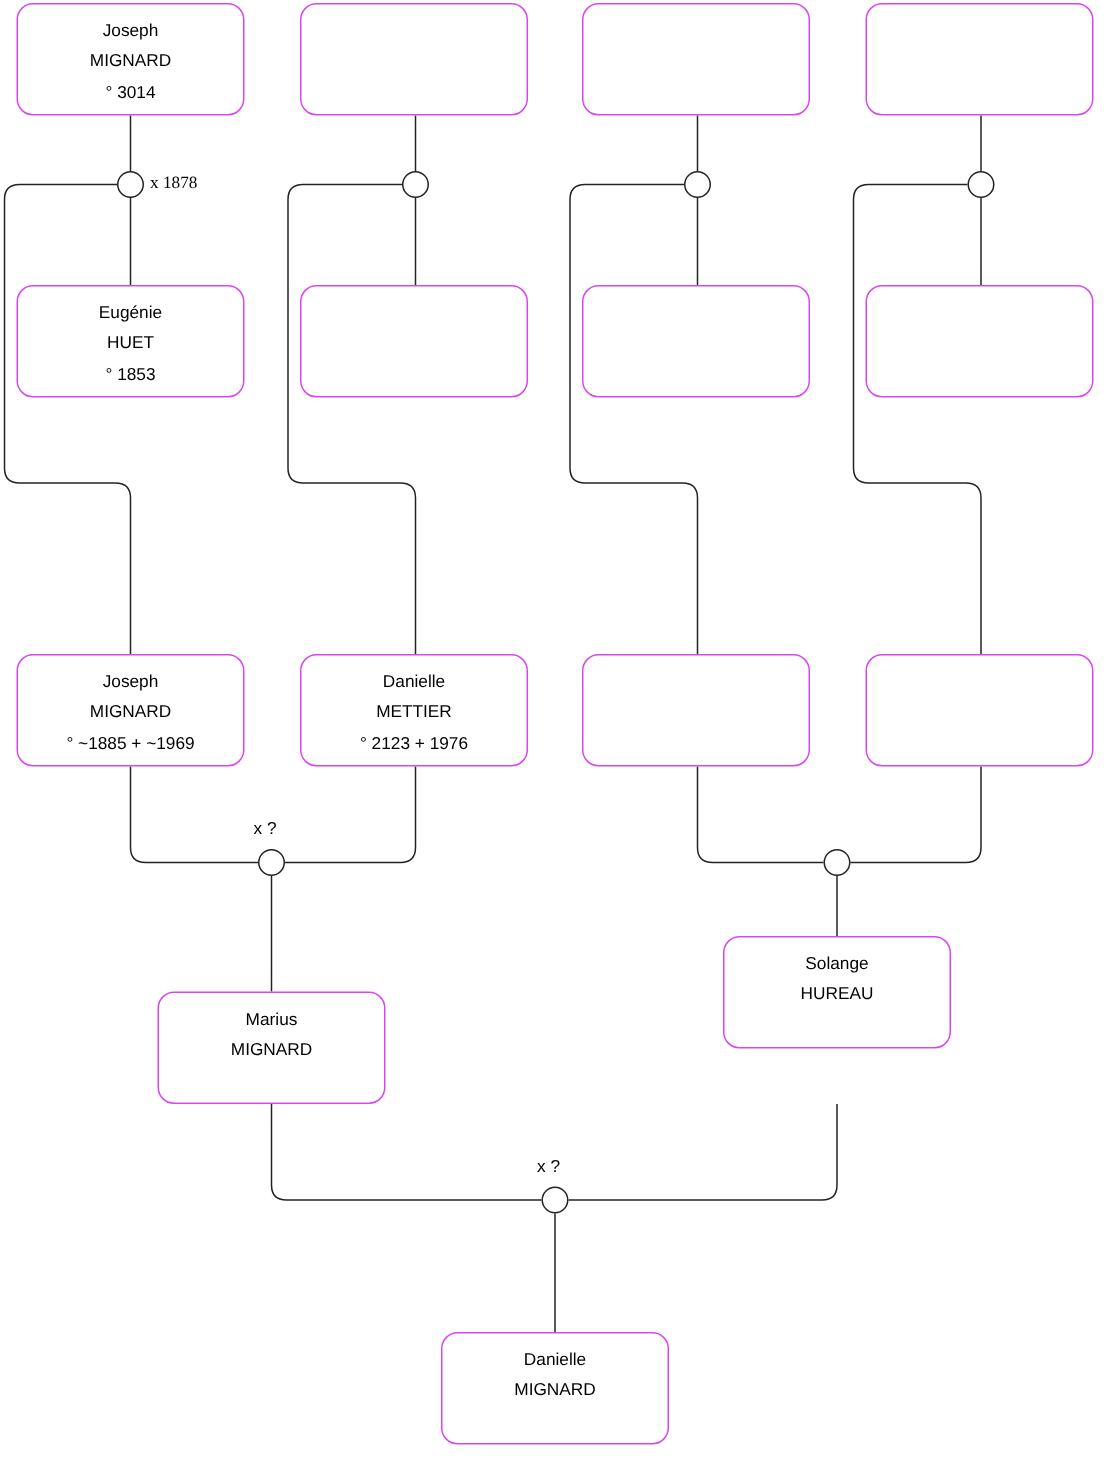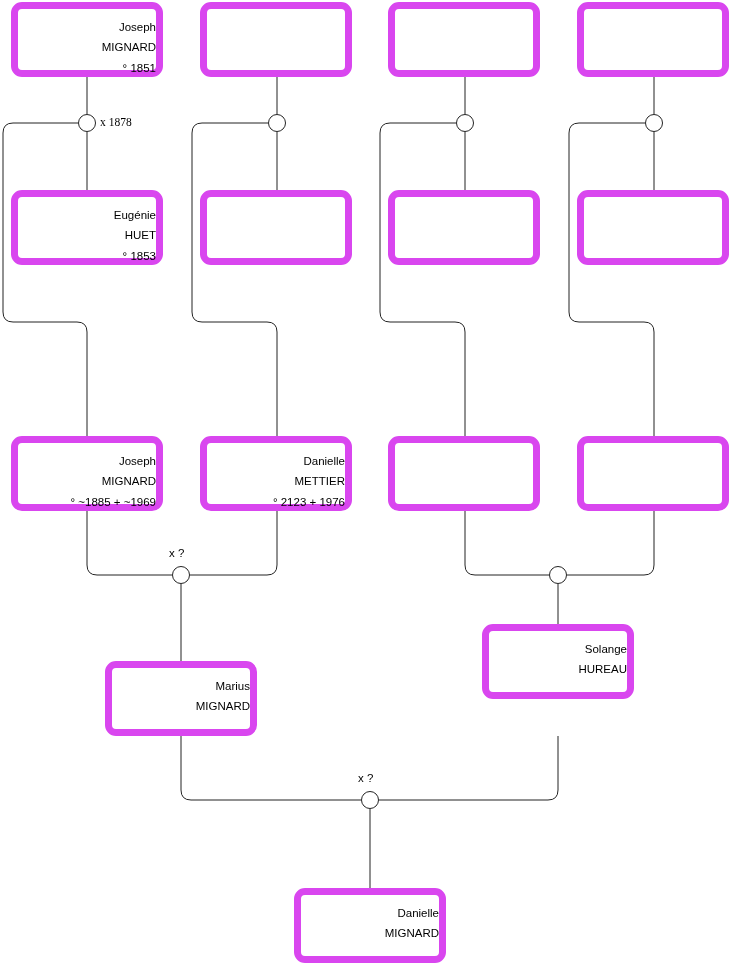--- a/index.html
+++ b/index.html
@@ -43,25 +43,25 @@
     position: absolute;
     font-size: 11.5px;
     color: #000000;
     white-space: nowrap;
     line-height: 1;
   }
   .person-box {
     position: absolute;
     width: 152px;
     height: 75px;
-    border: 7px solid #d946ef;
+    border: 1px solid #d946ef;
     border-radius: 11px;
     background: #ffffff;
     box-sizing: border-box;
-    text-align: right;
+    text-align: center;
     padding-top: 8px;
   }
   .person-line {
     display: block;
     font-size: 11.5px;
     color: #000000;
     line-height: 1.78;
     white-space: nowrap;
   }
 </style>
@@ -98,21 +98,21 @@
     <line x1="558" y1="584" x2="558" y2="661"></line>
 
     <path d="M 181 736 L 181 790 Q 181 800 191 800 L 361 800"></path>
     <path d="M 558 736 L 558 790 Q 558 800 548 800 L 379 800"></path>
     <line x1="370" y1="809" x2="370" y2="888"></line>
   </svg>
 
   <div class="person-box" style="left:11px; top:2px;">
     <span class="person-line">Joseph</span>
     <span class="person-line">MIGNARD</span>
-    <span class="person-line">° 1851</span>
+    <span class="person-line">° 3014</span>
   </div>
 
   <div class="person-box empty" style="left:200px; top:2px;">
     
     
     
   </div>
 
   <div class="person-box empty" style="left:388px; top:2px;">
     

